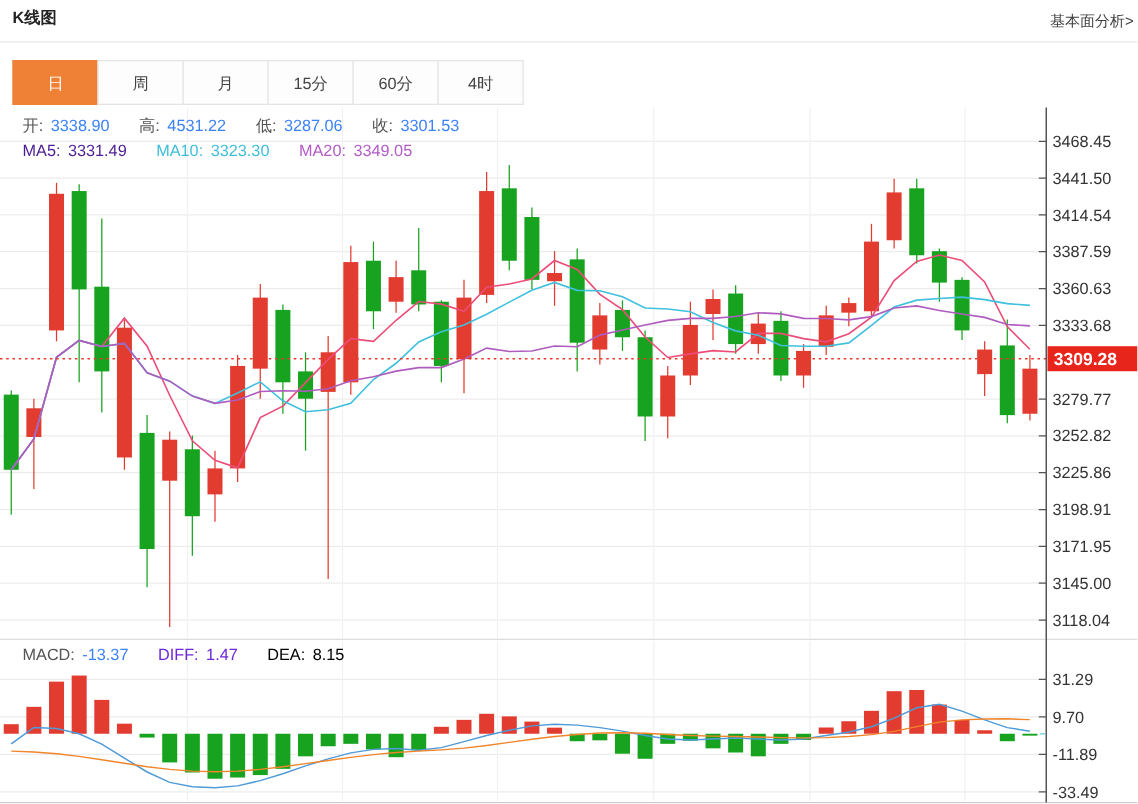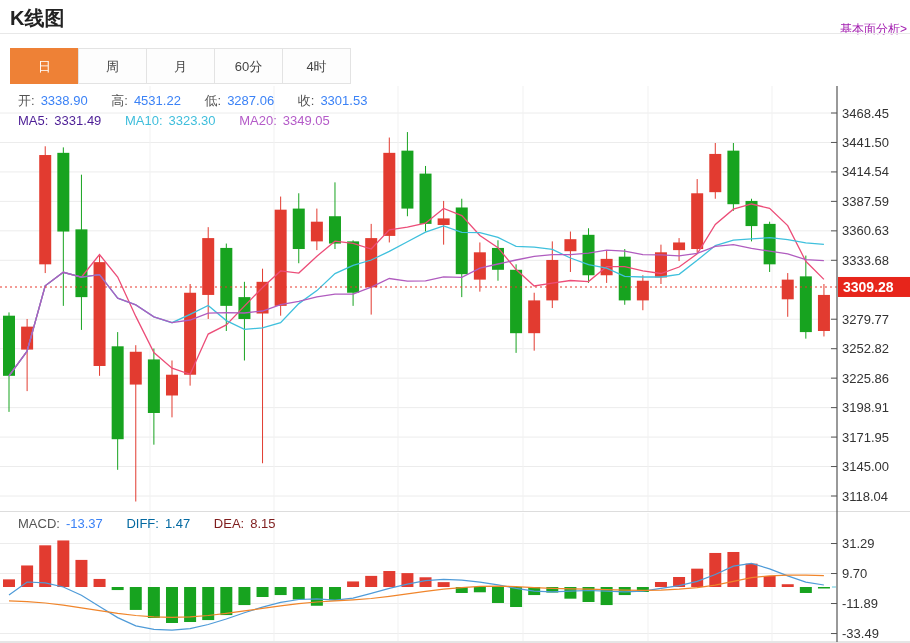--- a/index.html
+++ b/index.html
@@ -1,49 +1,50 @@
 <!DOCTYPE html>
 <html><head>
 <meta charset="utf-8">
 <style>
   html,body{margin:0;padding:0;background:#fff;}
   body{width:910px;height:643px;position:relative;overflow:hidden;
        font-family:"Liberation Sans","DejaVu Sans",sans-serif;color:#333;}
-  .page-title{position:absolute;left:10px;top:5px;font-size:20px;font-weight:bold;color:#222;}
-  .fa-link{position:absolute;right:3px;top:9px;font-size:12px;color:#a21caf;cursor:pointer;margin-top:12px;}
+  .page-title{position:absolute;left:10px;top:5px;font-size:13px;font-weight:bold;color:#222;}
+  .fa-link{position:absolute;right:3px;top:9px;font-size:12px;color:#404040;cursor:pointer;}
   .top-divider{position:absolute;left:0;top:33px;width:910px;height:0;border-top:1px solid #e8e8e8;}
   .tabbar{position:absolute;left:10px;top:48px;display:flex;z-index:5;}
   .tab{width:69px;height:36px;line-height:36px;text-align:center;font-size:13px;color:#444;
        background:#fdfdfd;border:1px solid #e3e3e3;margin-left:-1px;cursor:pointer;box-sizing:border-box;}
   .tab:first-child{margin-left:0;}
   .tab.active{background:#ee8136;border-color:#ee8136;color:#fff;}
   .legend{position:absolute;left:18px;font-size:13px;z-index:4;white-space:nowrap;}
   .legend span{margin-right:6px;}
   .lg-label{color:#555;}
   .lg-green{color:#3b82f6;}
   .lg-ma5{color:#4c1d95;margin-top:32px;}
   .lg-ma10{color:#3fbedc;}
   .lg-ma20{color:#b45bc8;}
-  .lg-blue{color:#0369a1;}
-  .lg-orange{color:#7f1d1d;text-align:center;}
+  .lg-blue{color:#6d28d9;}
+  .lg-orange{color:#000000;text-align:center;}
   .gap{display:inline-block;width:8px;}
   #chart-svg{position:absolute;left:0;top:0;z-index:1;}
   svg text{font-family:"Liberation Sans","DejaVu Sans",sans-serif;}
 </style>
 </head>
 <body>
 
 <div class="page-title">K线图</div>
 <div class="fa-link">基本面分析&gt;</div>
 <div class="top-divider"></div>
 
 <div class="tabbar">
     <div class="tab active">日</div>
     <div class="tab">周</div>
     <div class="tab">月</div>
+    <div class="tab">15分</div>
     <div class="tab">60分</div>
     <div class="tab">4时</div>
   </div>
 
 <div class="legend" style="top:92px">
   <span class="lg-label">开:</span><span class="lg-green">3338.90</span><span class="gap"></span>
   <span class="lg-label">高:</span><span class="lg-green">4531.22</span><span class="gap"></span>
   <span class="lg-label">低:</span><span class="lg-green">3287.06</span><span class="gap"></span>
   <span class="lg-label">收:</span><span class="lg-green">3301.53</span>
 </div>

